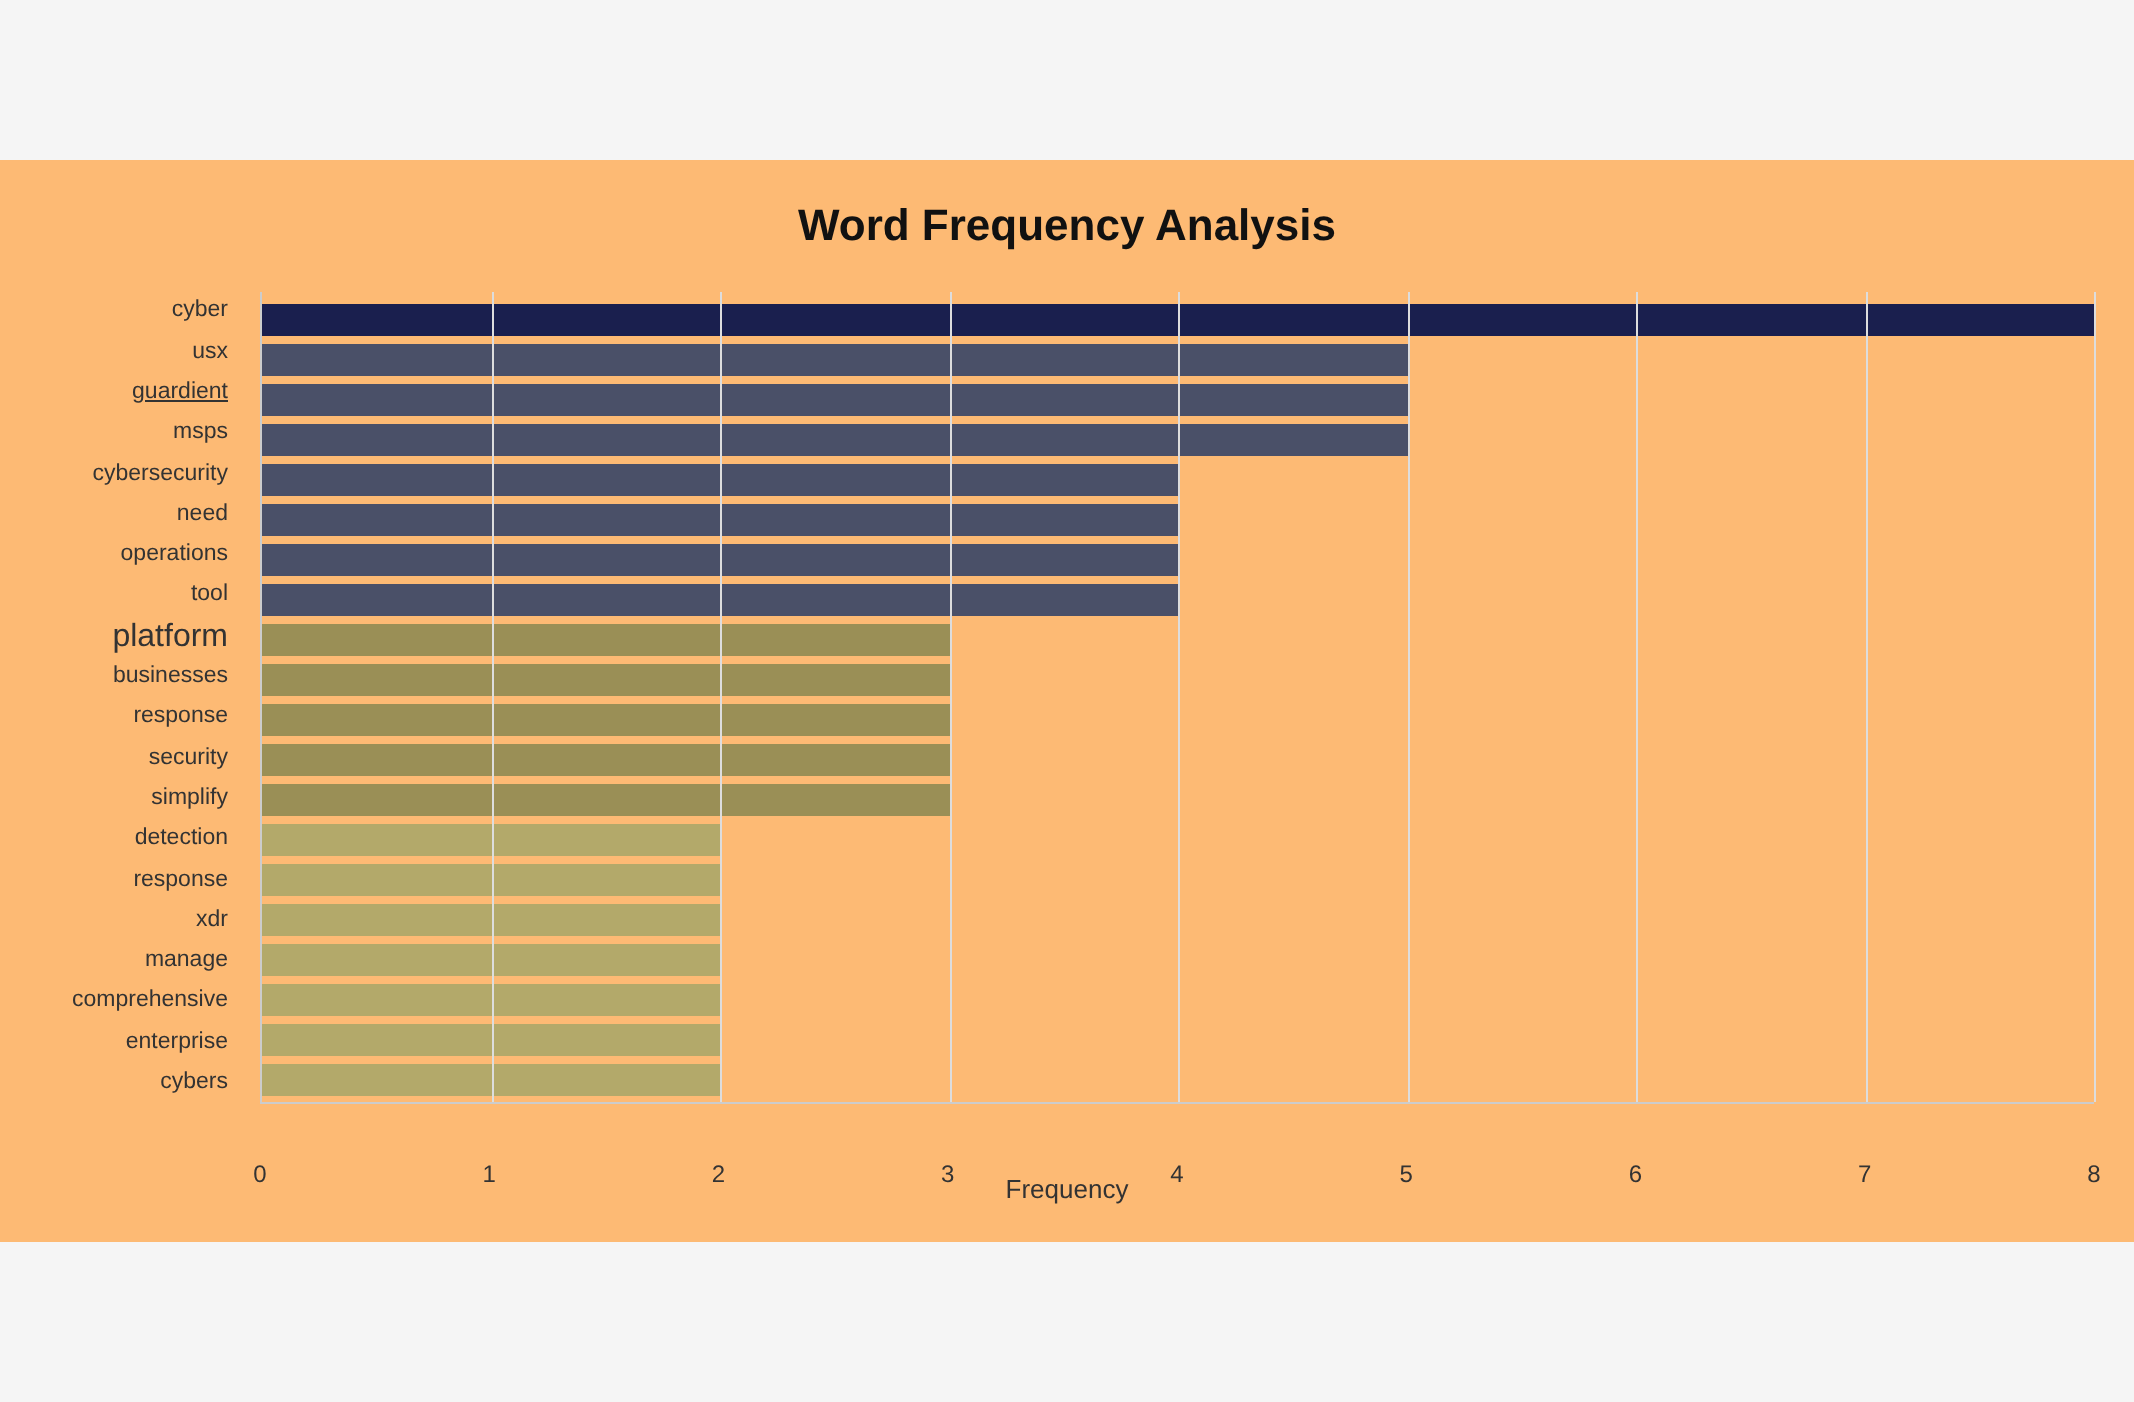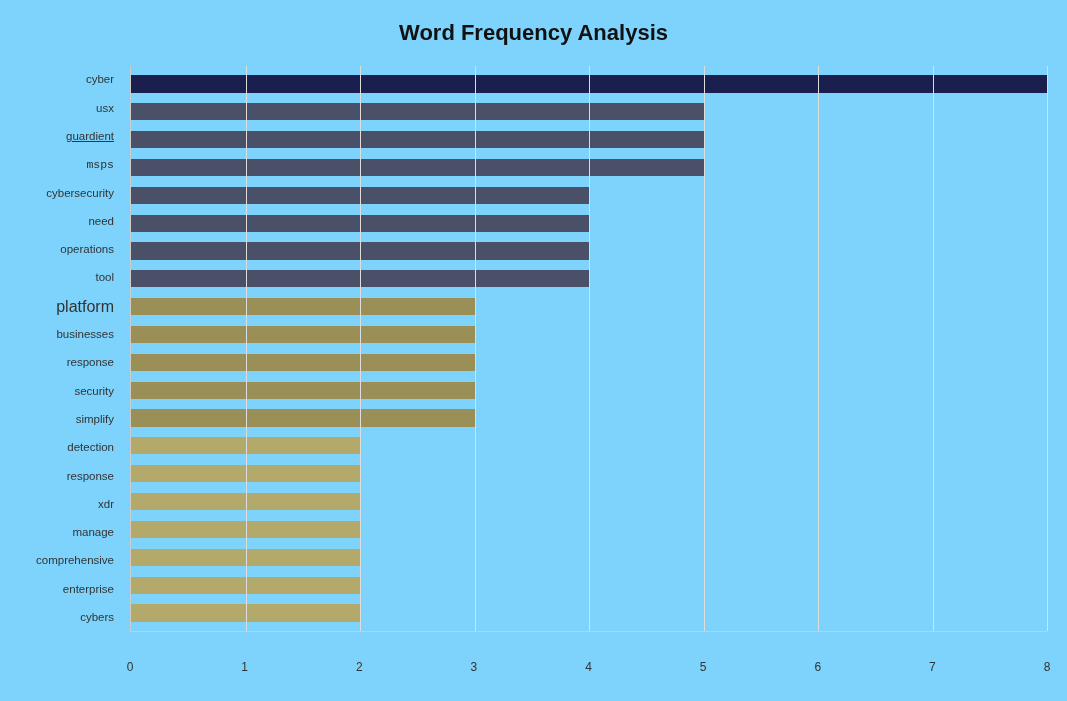--- a/index.html
+++ b/index.html
@@ -6,23 +6,23 @@
     body {
       background: #f5f5f5;
       font-family: Arial, sans-serif;
       width: 1067px;
       height: 701px;
       display: flex;
       align-items: center;
       justify-content: center;
     }
     .chart-container {
-      background: #7dd3fc;
+      background: #fdba74;
       width: 1067px;
-      height: 701px;
+      height: 541px;
       padding: 20px 20px 60px 20px;
       position: relative;
     }
     .chart-title {
       text-align: center;
       font-size: 22px;
       font-weight: bold;
       margin-bottom: 20px;
       color: #111;
     }
@@ -75,21 +75,21 @@
   <div class="chart-title">Word Frequency Analysis</div>
 
   <div style="position: relative; width: 100%; height: calc(100% - 55px);">
 
     <div style="display: flex; width: 100%; height: 100%;">
 
       <div class="y-axis" id="y-axis-labels">
       <div class="y-label" style="font-size: 11.5px; color: rgb(51, 51, 51); text-align: right; flex: 1 1 0%; display: flex; align-items: center; justify-content: flex-end; padding-right: 8px;">cyber</div>
           <div class="y-label" style="font-size: 11.5px; color: rgb(51, 51, 51); text-align: right; flex: 1 1 0%; display: flex; align-items: center; justify-content: flex-end; padding-right: 8px;">usx</div>
           <div class="y-label" style="font-size: 11.5px; color: rgb(51, 51, 51); text-align: right; flex: 1 1 0%; display: flex; align-items: center; justify-content: flex-end; padding-right: 8px; text-decoration: underline;">guardient</div>
-          <div class="y-label" style="font-size: 11.5px; color: rgb(51, 51, 51); text-align: right; flex: 1 1 0%; display: flex; align-items: center; justify-content: flex-end; padding-right: 8px; font-family: Liberation Mono, monospace;">msps</div>
+          <div class="y-label" style="font-size: 11.5px; color: rgb(51, 51, 51); text-align: right; flex: 1 1 0%; display: flex; align-items: center; justify-content: flex-end; padding-right: 8px;">msps</div>
           <div class="y-label" style="font-size: 11.5px; color: rgb(51, 51, 51); text-align: right; flex: 1 1 0%; display: flex; align-items: center; justify-content: flex-end; padding-right: 8px;">cybersecurity</div>
           <div class="y-label" style="font-size: 11.5px; color: rgb(51, 51, 51); text-align: right; flex: 1 1 0%; display: flex; align-items: center; justify-content: flex-end; padding-right: 8px;">need</div>
           <div class="y-label" style="font-size: 11.5px; color: rgb(51, 51, 51); text-align: right; flex: 1 1 0%; display: flex; align-items: center; justify-content: flex-end; padding-right: 8px;">operations</div>
           <div class="y-label" style="font-size: 11.5px; color: rgb(51, 51, 51); text-align: left; flex: 1 1 0%; display: flex; align-items: center; justify-content: flex-end; padding-right: 8px;">tool</div>
           <div class="y-label" style="font-size: 16px; color: rgb(51, 51, 51); text-align: right; flex: 1 1 0%; display: flex; align-items: center; justify-content: flex-end; padding-right: 8px;">platform</div>
           <div class="y-label" style="font-size: 11.5px; color: rgb(51, 51, 51); text-align: right; flex: 1 1 0%; display: flex; align-items: center; justify-content: flex-end; padding-right: 8px;">businesses</div>
           <div class="y-label" style="font-size: 11.5px; color: rgb(51, 51, 51); text-align: right; flex: 1 1 0%; display: flex; align-items: center; justify-content: flex-end; padding-right: 8px;">response</div>
           <div class="y-label" style="font-size: 11.5px; color: rgb(51, 51, 51); text-align: right; flex: 1 1 0%; display: flex; align-items: center; justify-content: flex-end; padding-right: 8px;">security</div>
           <div class="y-label" style="font-size: 11.5px; color: rgb(51, 51, 51); text-align: right; flex: 1 1 0%; display: flex; align-items: center; justify-content: flex-end; padding-right: 8px;">simplify</div>
           <div class="y-label" style="font-size: 11.5px; color: rgb(51, 51, 51); text-align: right; flex: 1 1 0%; display: flex; align-items: center; justify-content: flex-end; padding-right: 8px;">detection</div>
@@ -184,14 +184,15 @@
         <div style="position: absolute; left: 12.5%; transform: translateX(-50%); font-size: 12px; color: rgb(51, 51, 51);">1</div>
         <div style="position: absolute; left: 25%; transform: translateX(-50%); font-size: 12px; color: rgb(51, 51, 51);">2</div>
         <div style="position: absolute; left: 37.5%; transform: translateX(-50%); font-size: 12px; color: rgb(51, 51, 51);">3</div>
         <div style="position: absolute; left: 50%; transform: translateX(-50%); font-size: 12px; color: rgb(51, 51, 51);">4</div>
         <div style="position: absolute; left: 62.5%; transform: translateX(-50%); font-size: 12px; color: rgb(51, 51, 51);">5</div>
         <div style="position: absolute; left: 75%; transform: translateX(-50%); font-size: 12px; color: rgb(51, 51, 51);">6</div>
         <div style="position: absolute; left: 87.5%; transform: translateX(-50%); font-size: 12px; color: rgb(51, 51, 51);">7</div>
         <div style="position: absolute; left: 100%; transform: translateX(-50%); font-size: 12px; color: rgb(51, 51, 51);">8</div>
       </div>
 
+    <div style="position: absolute; bottom: -50px; left: 0; right: 0; text-align: center; font-size: 13px; color: #333;">Frequency</div>
   </div>
 </div>
 
 </body></html>

